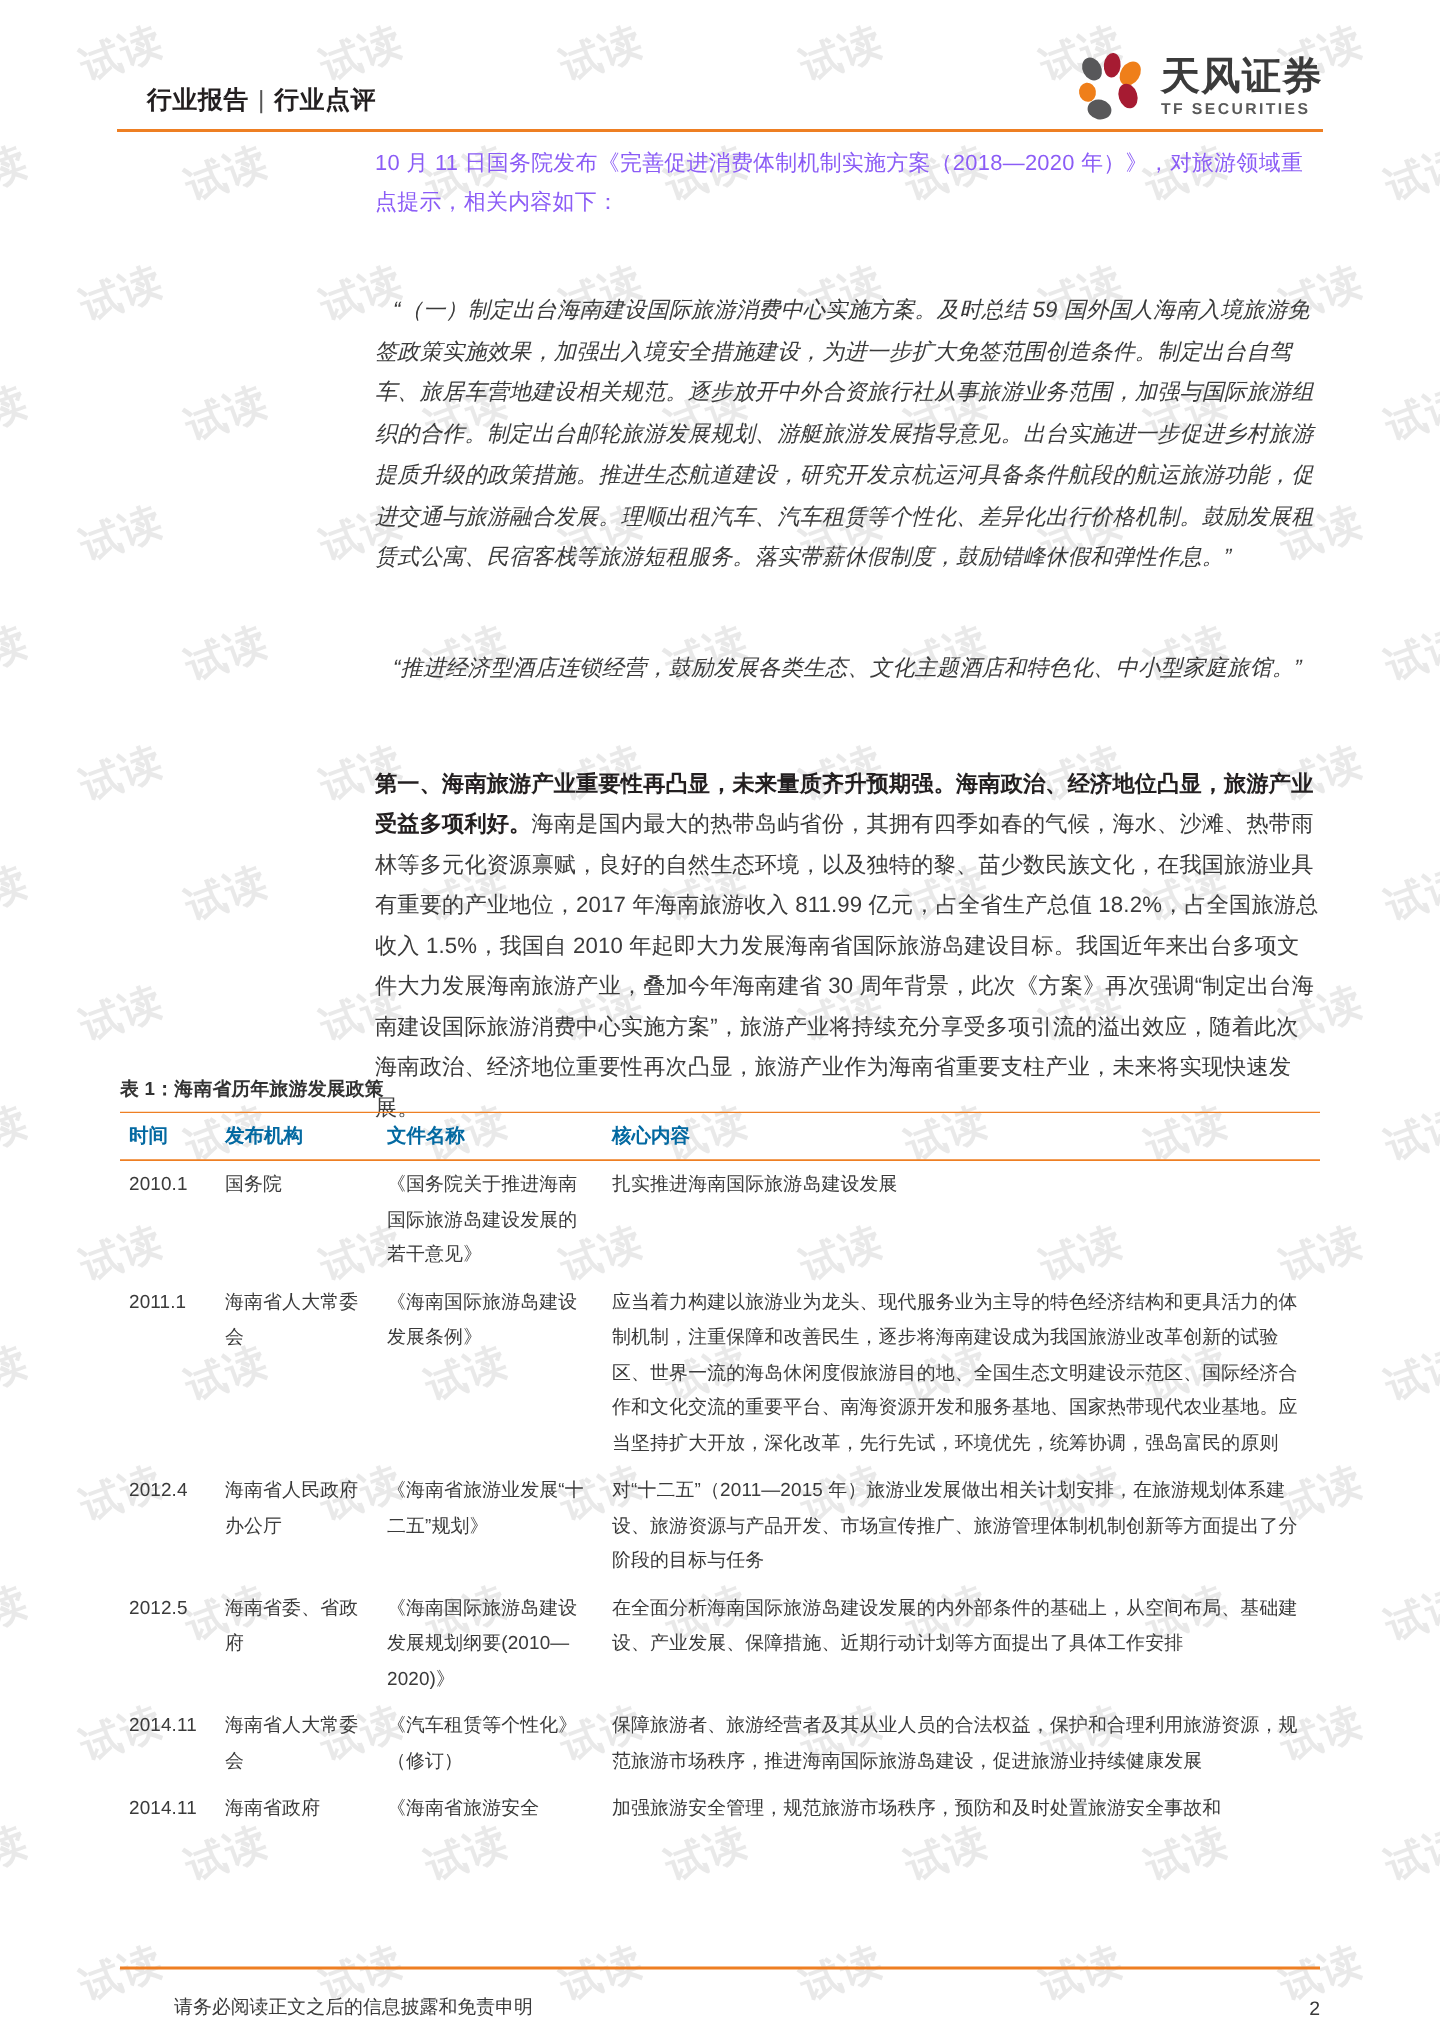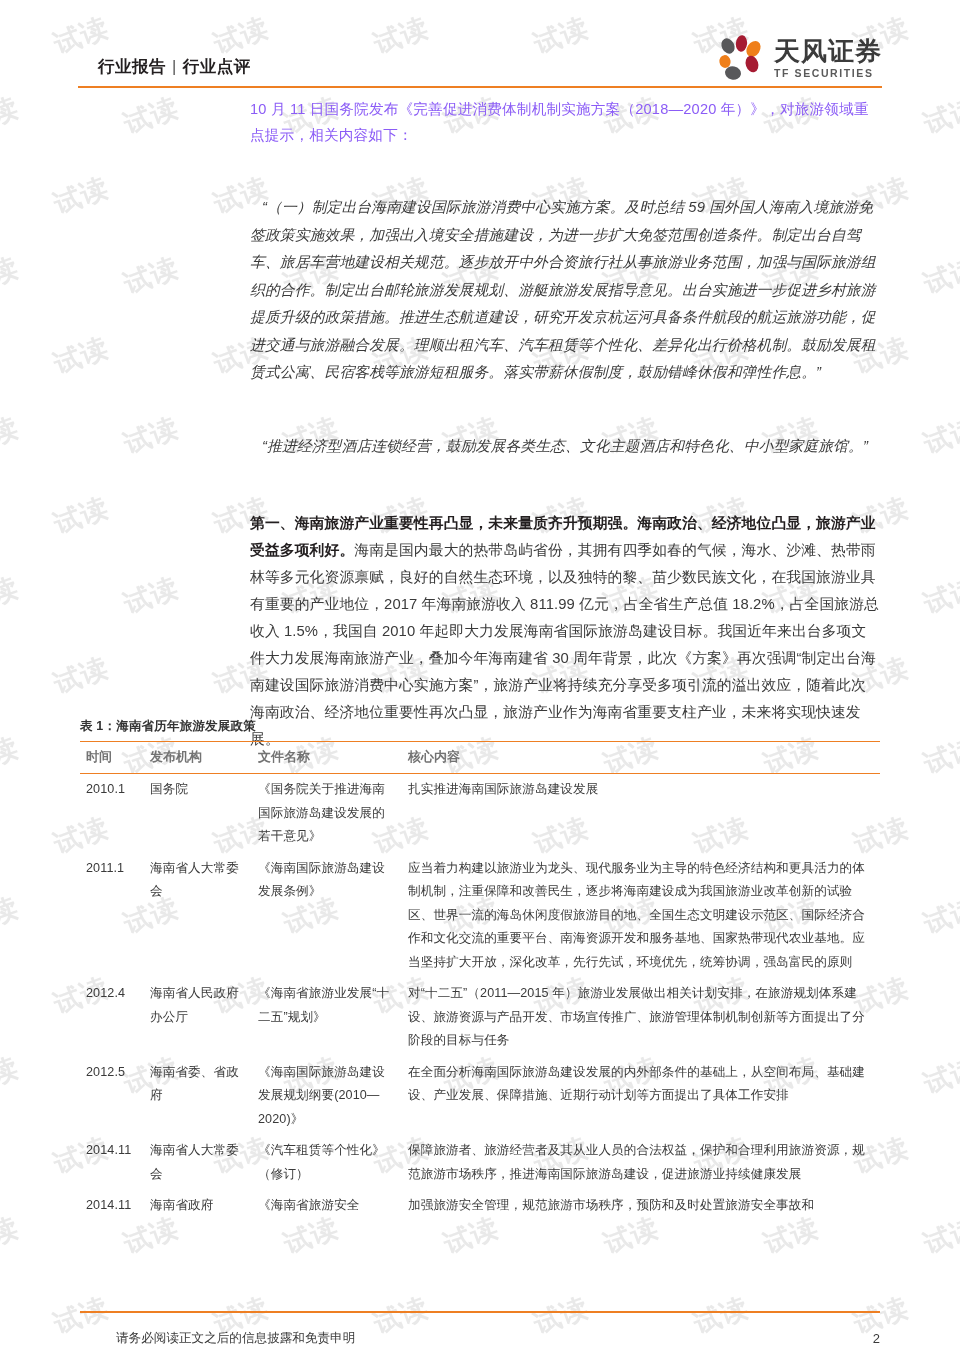--- a/index.html
+++ b/index.html
@@ -149,21 +149,21 @@
     letter-spacing: 0.2px;
   }
   table.policy {
     width: 100%;
     border-collapse: collapse;
     font-size: 12.6px;
     color: #3a3a3a;
   }
   table.policy thead th {
     font-weight: 700;
-    color: #737373;
+    color: #0369a1;
     text-align: left;
     padding: 6px 6px 7px 6px;
     font-size: 13px;
     border-top: 1.6px solid #ee7f23;
     border-bottom: 1.6px solid #ee7f23;
     white-space: nowrap;
   }
   table.policy tbody td {
     vertical-align: top;
     padding: 4px 6px 4px 6px;

